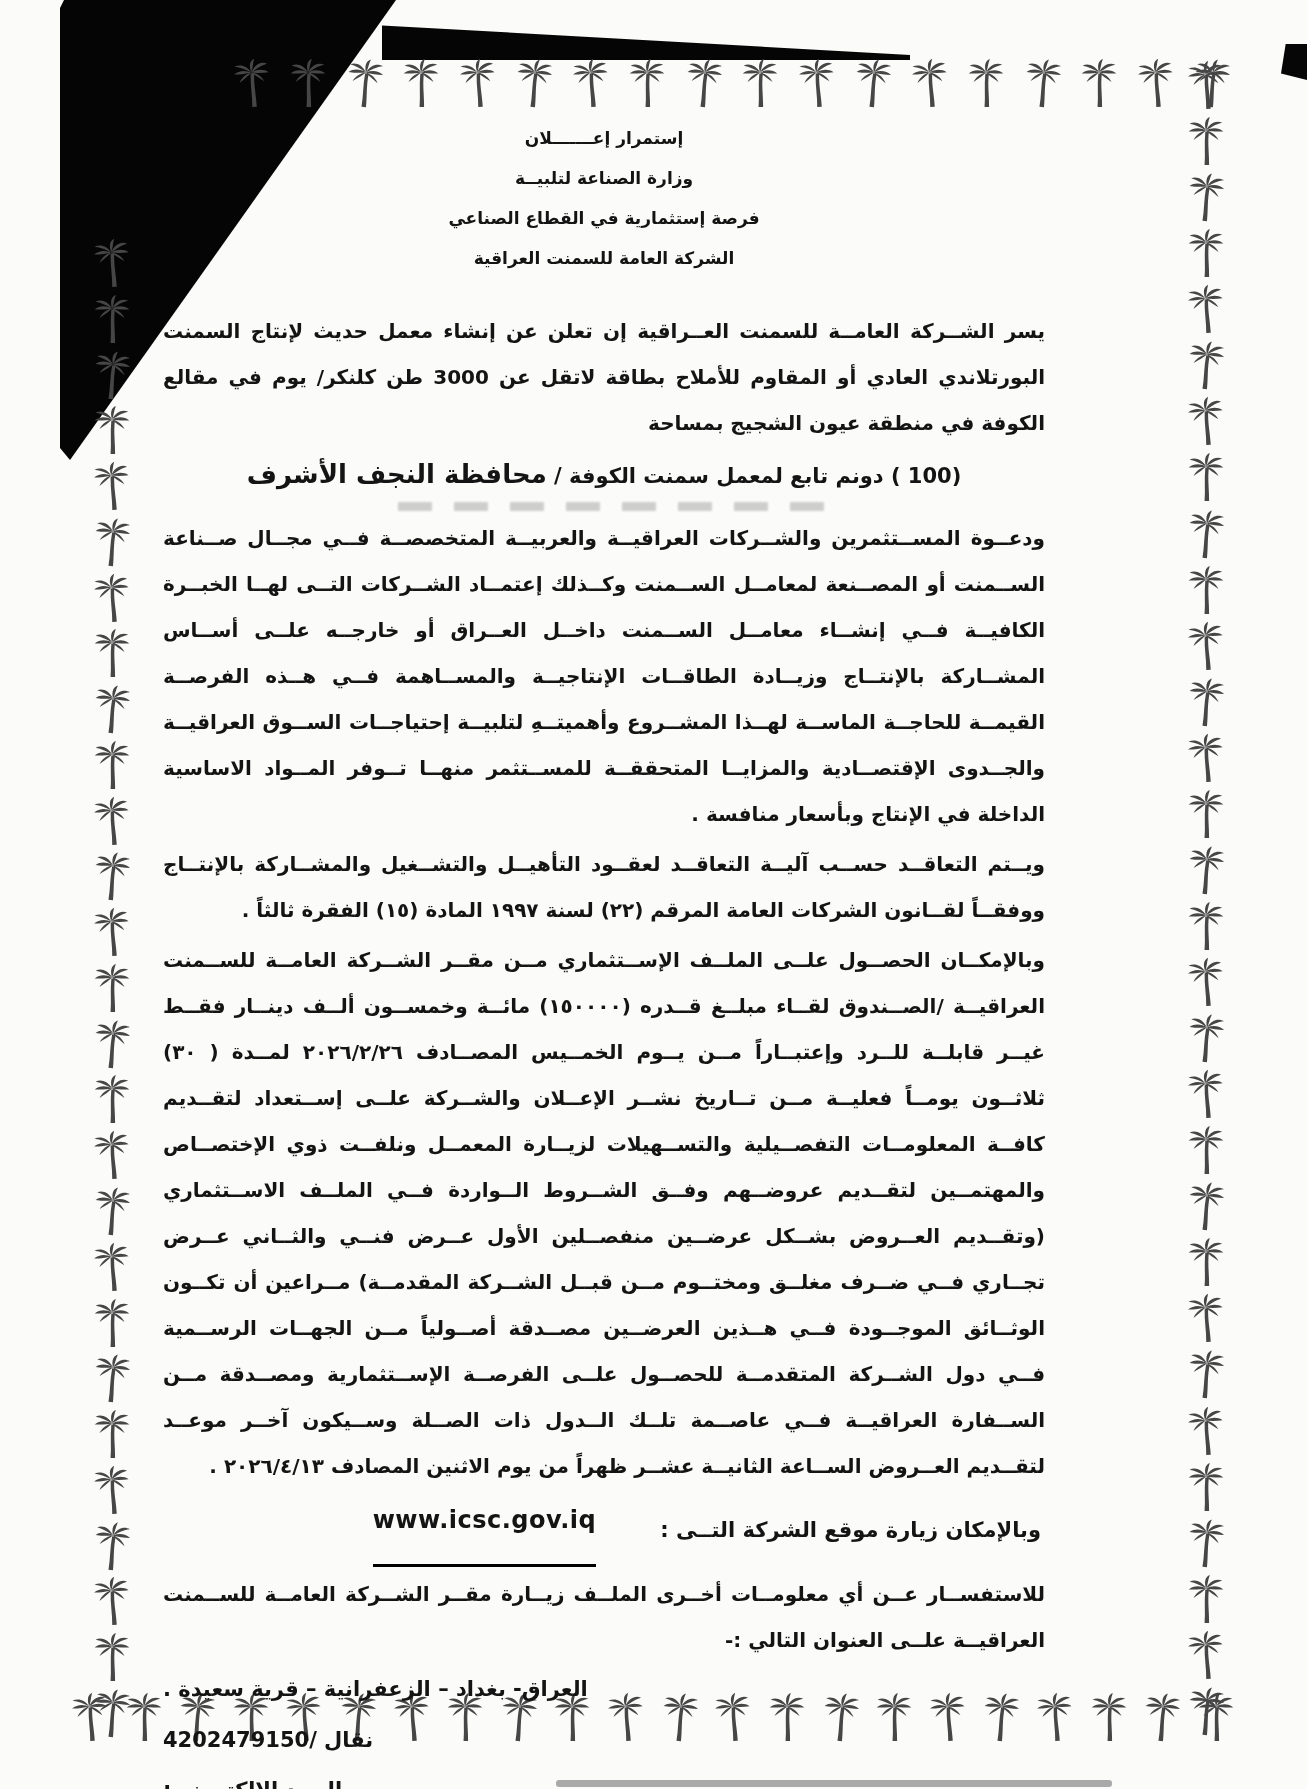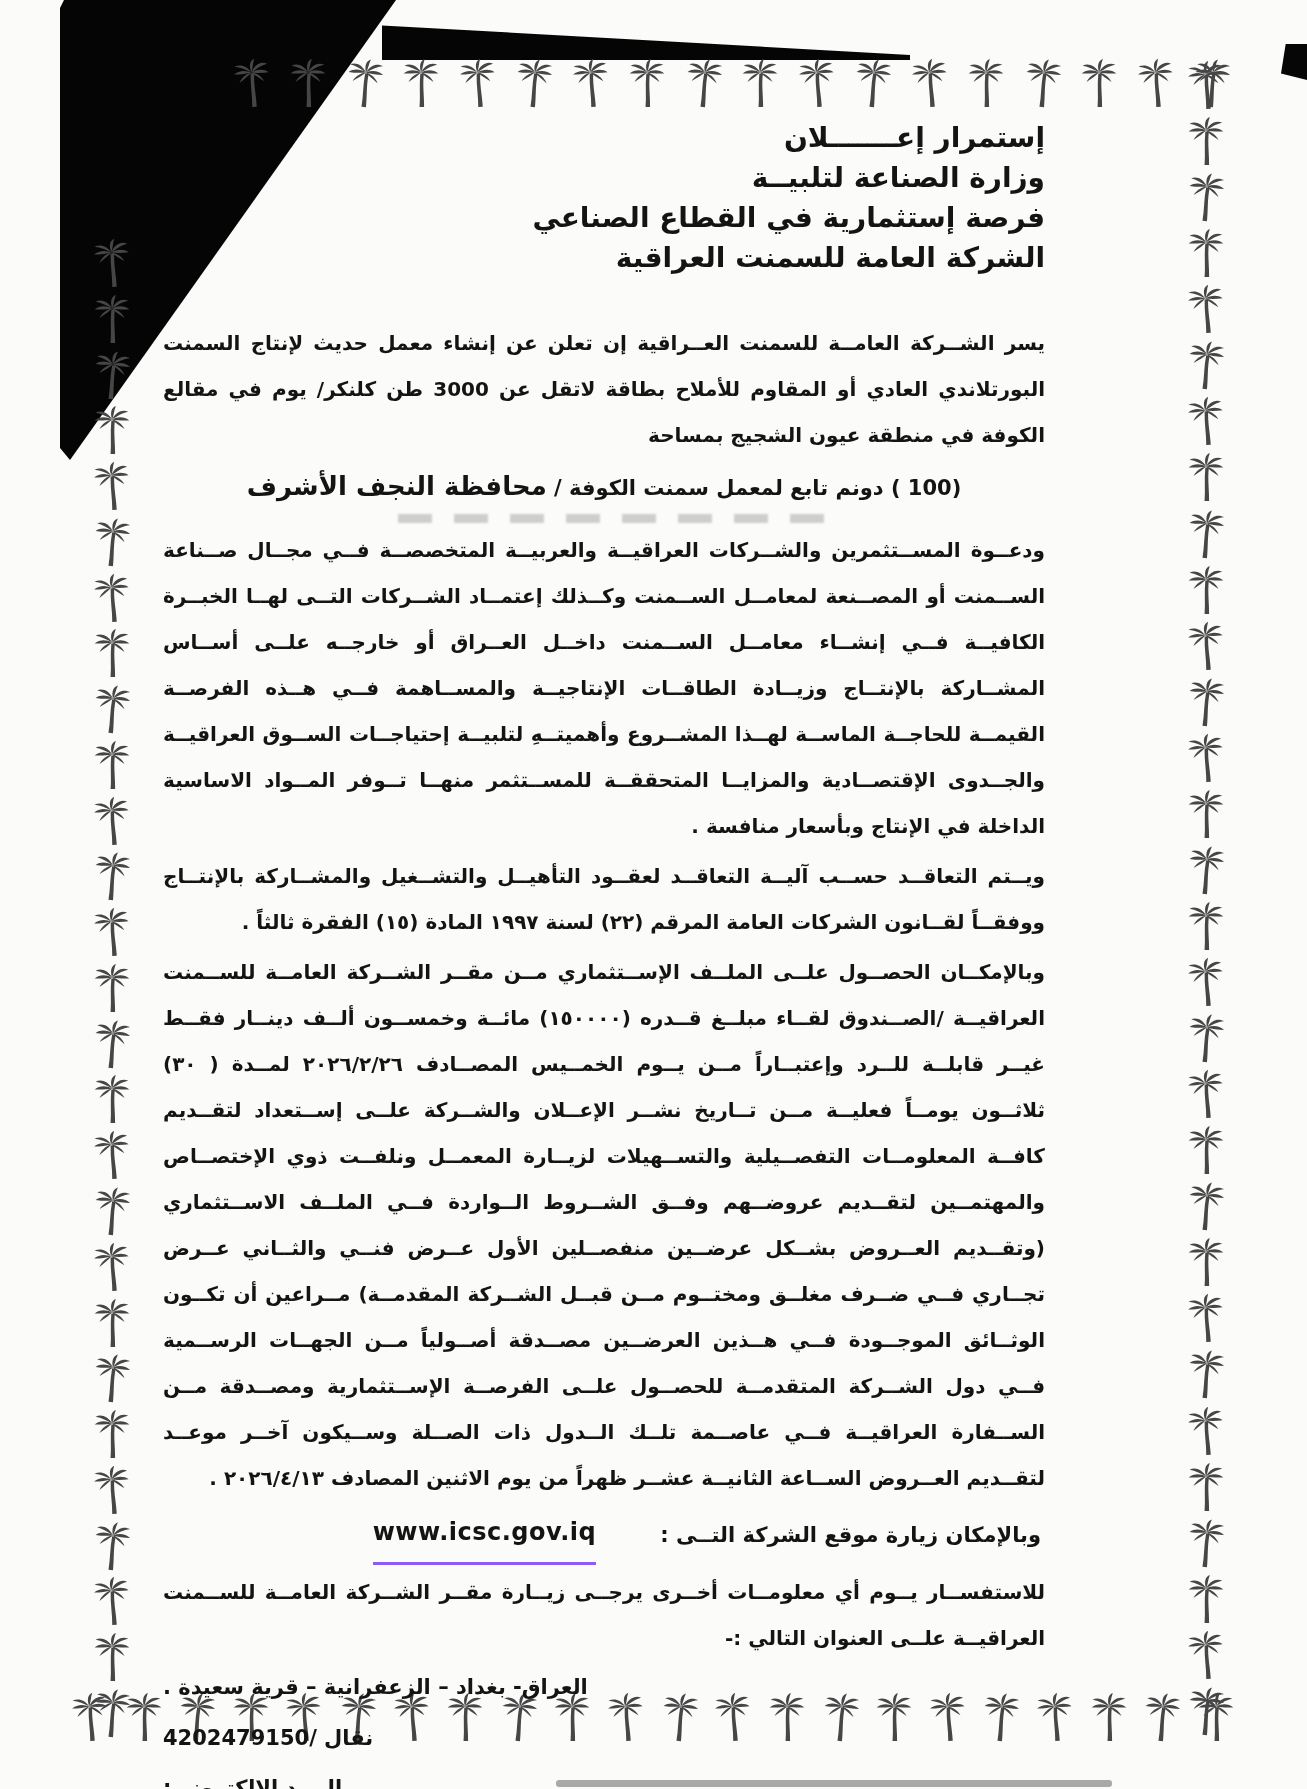--- a/index.html
+++ b/index.html
@@ -34,41 +34,41 @@
   .palm-col{position:absolute;display:flex;flex-direction:column;justify-content:space-between;}
   .border-top{left:232px;top:58px;width:1000px;}
   .border-bottom{left:70px;top:1692px;width:1166px;}
   .border-left{left:92px;top:238px;height:1500px;width:44px;}
   .border-right{left:1186px;top:60px;height:1676px;width:44px;}
   
   .content{
     position:absolute;left:163px;top:118px;width:882px;
     direction:rtl;font-weight:bold;
   }
-  .title-block{text-align:right;font-size:28px;line-height:40px;margin-bottom:42px;}
+  .title-block{text-align:center;font-size:17px;line-height:40px;margin-bottom:30px;}
   .title-block div{white-space:nowrap;}
   p.just{
     margin:4px 0 0 0;text-align:justify;font-size:20px;line-height:46px;
   }
   .location-line{
     text-align:center;font-size:21px;line-height:52px;margin:2px 0 0 0;white-space:nowrap;
   }
   .location-highlight{font-size:26px;}
   .ghost{
     width:440px;height:9px;margin:0 auto 2px auto;transform:translateX(14px);
     background:repeating-linear-gradient(90deg,#c3c3c3 0 34px, transparent 34px 56px);
     filter:blur(1.2px);opacity:.8;
   }
   .website-line{
     display:flex;align-items:center;gap:64px;
     font-size:21px;line-height:54px;margin-top:4px;padding-right:4px;
   }
   .link{
     direction:ltr;font-size:24px;letter-spacing:.5px;
-    border-bottom:3px solid #8b5cf6;padding-bottom:3px;cursor:pointer;
+    border-bottom:3px solid #000000;padding-bottom:17px;cursor:pointer;
   }
   .center-line{text-align:left;font-size:21px;line-height:52px;}
   .center-line.small-gap{line-height:50px;}
 </style>
 </head>
 <body>
 
 <svg width="0" height="0" style="position:absolute" aria-hidden="true">
   <symbol id="palm-shape" viewBox="0 0 40 52">
     <path d="M18.5 51 C 19.5 40, 18 28, 19.3 16 L 23 16 C 21.5 28, 23.5 40, 23.2 51 Z"></path>
@@ -407,19 +407,19 @@
 
   <p class="just">ويــتم التعاقــد حســب آليــة التعاقــد لعقــود التأهيــل والتشــغيل والمشــاركة بالإنتــاج ووفقــاً لقــانون الشركات العامة المرقم (٢٢) لسنة ١٩٩٧  المادة (١٥) الفقرة ثالثاً .</p>
 
   <p class="just">وبالإمكــان الحصــول علــى الملــف الإســتثماري مــن مقــر الشــركة العامــة للســمنت العراقيــة /الصــندوق لقــاء مبلــغ قــدره (١٥٠٠٠٠) مائــة وخمســون ألــف دينــار فقــط غيــر قابلــة للــرد وإعتبــاراً مــن يــوم الخمــيس المصــادف  ٢٠٢٦/٢/٢٦ لمــدة ( ٣٠) ثلاثــون يومــاً فعليــة مــن تــاريخ نشــر الإعــلان والشــركة علــى إســتعداد لتقــديم كافــة المعلومــات التفصــيلية والتســهيلات لزيــارة المعمــل ونلفــت ذوي الإختصــاص والمهتمــين لتقــديم عروضــهم وفــق الشــروط الــواردة فــي الملــف الاســتثماري (وتقــديم العــروض بشــكل عرضــين منفصــلين الأول عــرض فنــي والثــاني عــرض تجــاري فــي ضــرف مغلــق ومختــوم مــن قبــل الشــركة المقدمــة) مــراعين أن تكــون الوثــائق الموجــودة فــي هــذين العرضــين مصــدقة أصــولياً مــن الجهــات الرســمية فــي دول الشــركة المتقدمــة للحصــول علــى الفرصــة الإســتثمارية ومصــدقة مــن الســفارة العراقيــة فــي عاصــمة تلــك الــدول ذات الصــلة وســيكون آخــر موعــد لتقــديم العــروض الســاعة الثانيــة عشــر ظهراً من يوم الاثنين المصادف ٢٠٢٦/٤/١٣ .</p>
 
   <div class="website-line">
     <span>وبالإمكان زيارة موقع الشركة التــى  :</span>
     <span class="link">www.icsc.gov.iq</span>
   </div>
 
-  <p class="just">للاستفســار يــوم أي معلومــات أخــرى يرجــى زيــارة مقــر الشــركة العامــة للســمنت العراقيــة علــى العنوان التالي :-</p>
+  <p class="just">للاستفســار عــن أي معلومــات أخــرى الملــف زيــارة مقــر الشــركة العامــة للســمنت العراقيــة علــى العنوان التالي :-</p>
 
   <div class="center-line">العراق- بغداد – الزعفرانية – قرية سعيدة  .</div>
   <div class="center-line small-gap">نقال /4202479150</div>
   <div class="center-line small-gap">البريد الالكتروني:</div>
 
 </div>
 
 </body></html>

